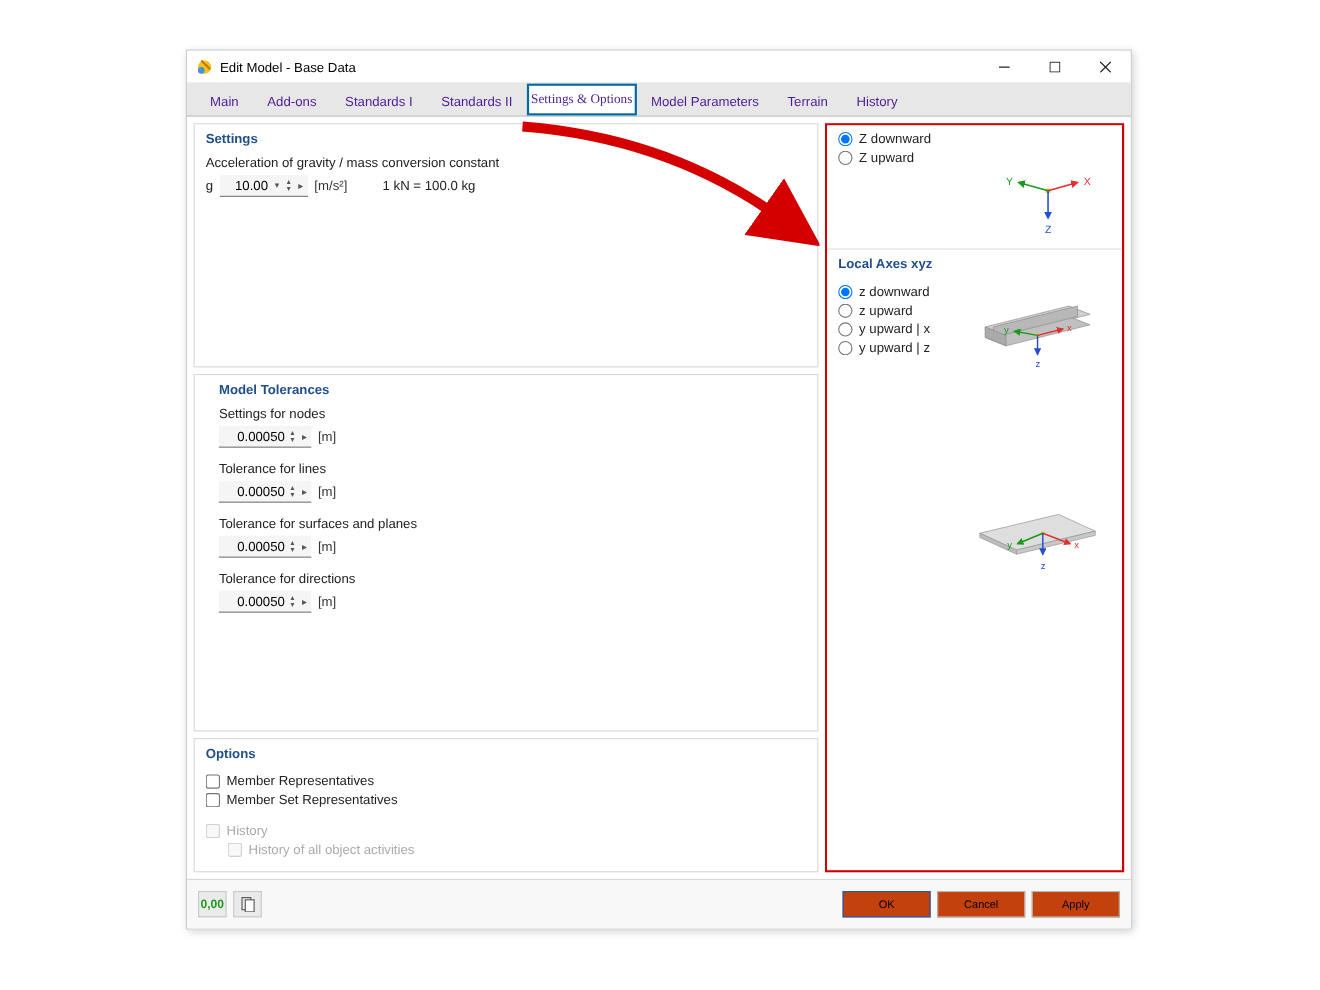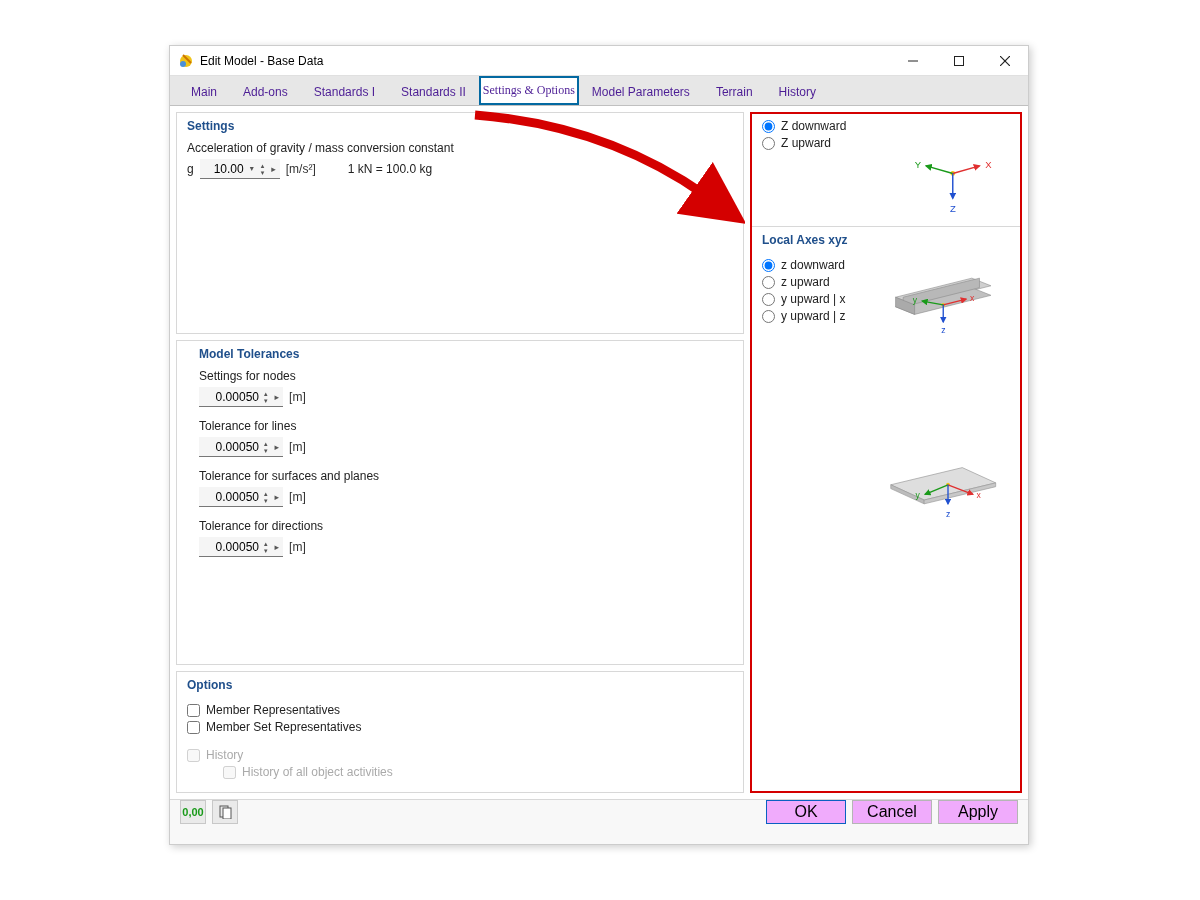--- a/index.html
+++ b/index.html
@@ -51,25 +51,25 @@
   .spinner .dd { font-size: 8px; color: #555; padding: 0 4px; cursor:pointer; }
   .spinner .sp { display:flex; flex-direction:column; line-height:7px; font-size:7px; color:#555; padding:0 3px; cursor:pointer; }
   .spinner .play { font-size:9px; color:#555; padding:0 4px; cursor:pointer; }
   .unit { font-size: 12px; color: #333; }
   .radio-row, .check-row { display:flex; align-items:center; gap:6px; margin: 3px 0; font-size:12px; }
   .radio-row input, .check-row input { margin: 0; }
   .check-row.disabled { color: #aaa; }
   .axes-svg { width: 100%; }
   .footer {
     height: 45px; border-top: 1px solid #d8d8d8; background: #f8f8f8;
-    display:flex; align-items:flex-start; padding: 0 10px; gap: 6px;
+    display:flex; align-items:center; padding: 0 10px; gap: 6px;
   }
   .footer .spacer { flex:1; }
   .btn {
-    min-width: 80px; height: 24px; font-size: 16px; background: #f0abfc;
+    min-width: 80px; height: 24px; font-size: 10px; background: #c2410c;
     border: 1px solid #b5b5b5; cursor: default;
     display:inline-flex; align-items:center; justify-content:center;
   }
   .btn.primary { border: 1.5px solid #0a60c2; }
   .iconbtn { width:26px; height:24px; background:#eaeaea; border:1px solid #c8c8c8; display:inline-flex; align-items:center; justify-content:center; font-size:11px; }
   .arrow-overlay { position:absolute; pointer-events:none; }
   .tol-block { margin-bottom: 12px; }
   .tol-label { font-size:12px; margin-bottom: 3px; }
 </style>
 </head>
@@ -211,21 +211,21 @@
           </label>
           <label class="check-row">
             <input type="checkbox" style="">
             <span>Member Set Representatives</span>
           </label>
           <div style="height:8px"></div>
           <label class="check-row disabled">
             <input type="checkbox" disabled="" style="">
             <span>History</span>
           </label>
-          <label class="check-row disabled" style="margin-left:36px">
+          <label class="check-row disabled" style="margin-left:20px">
             <input type="checkbox" disabled="" style="">
             <span>History of all object activities</span>
           </label>
         </div>
       </div>
     </div>
 
     <div class="rightcol">
       <div class="panel" style="border:none; border-bottom:1px solid #d8d8d8;">
         <div class="panel-body">

